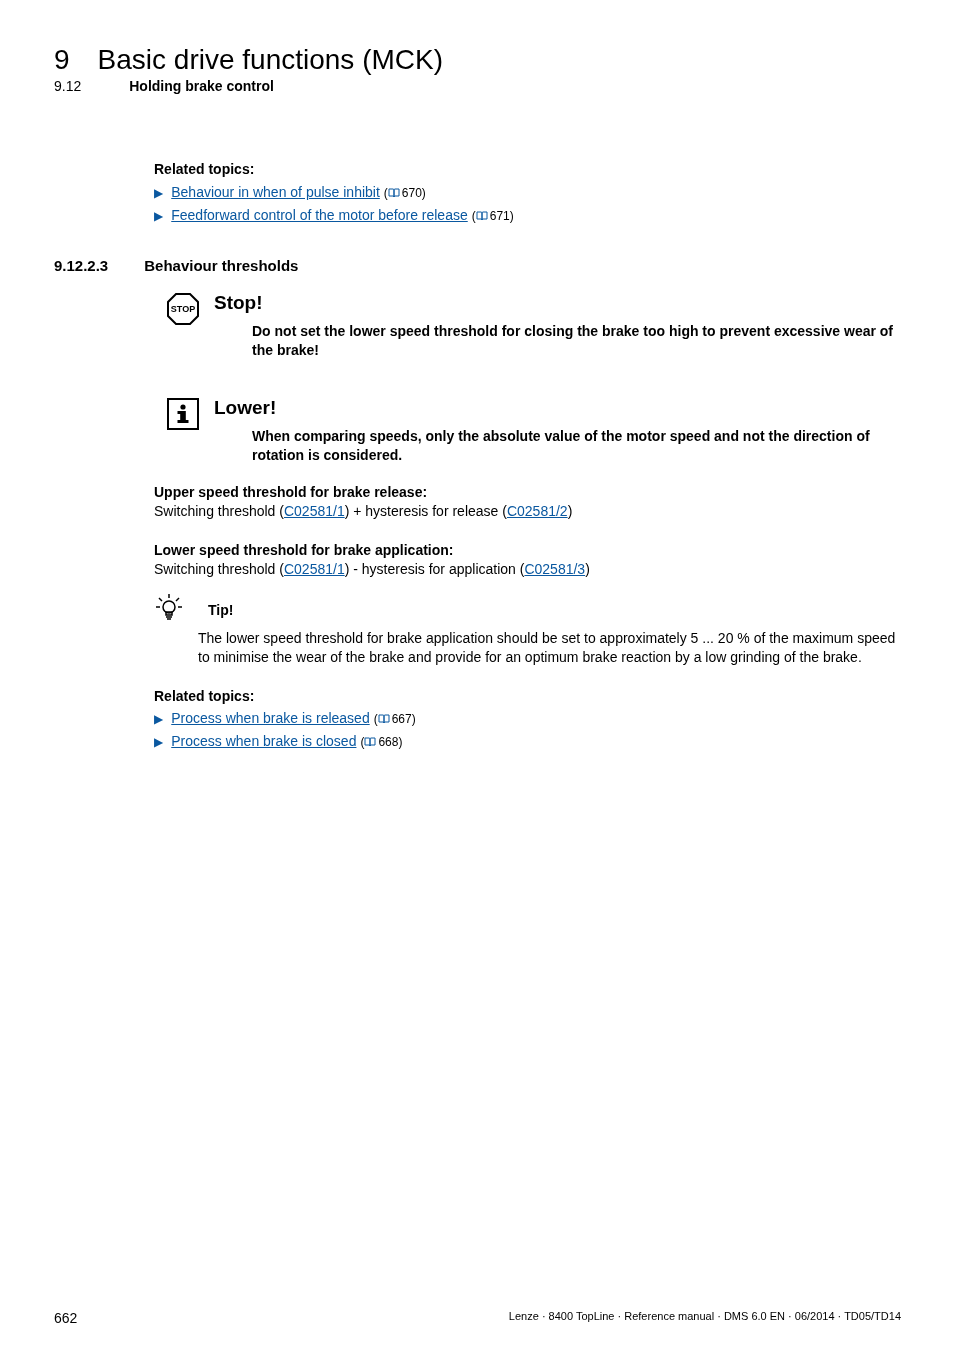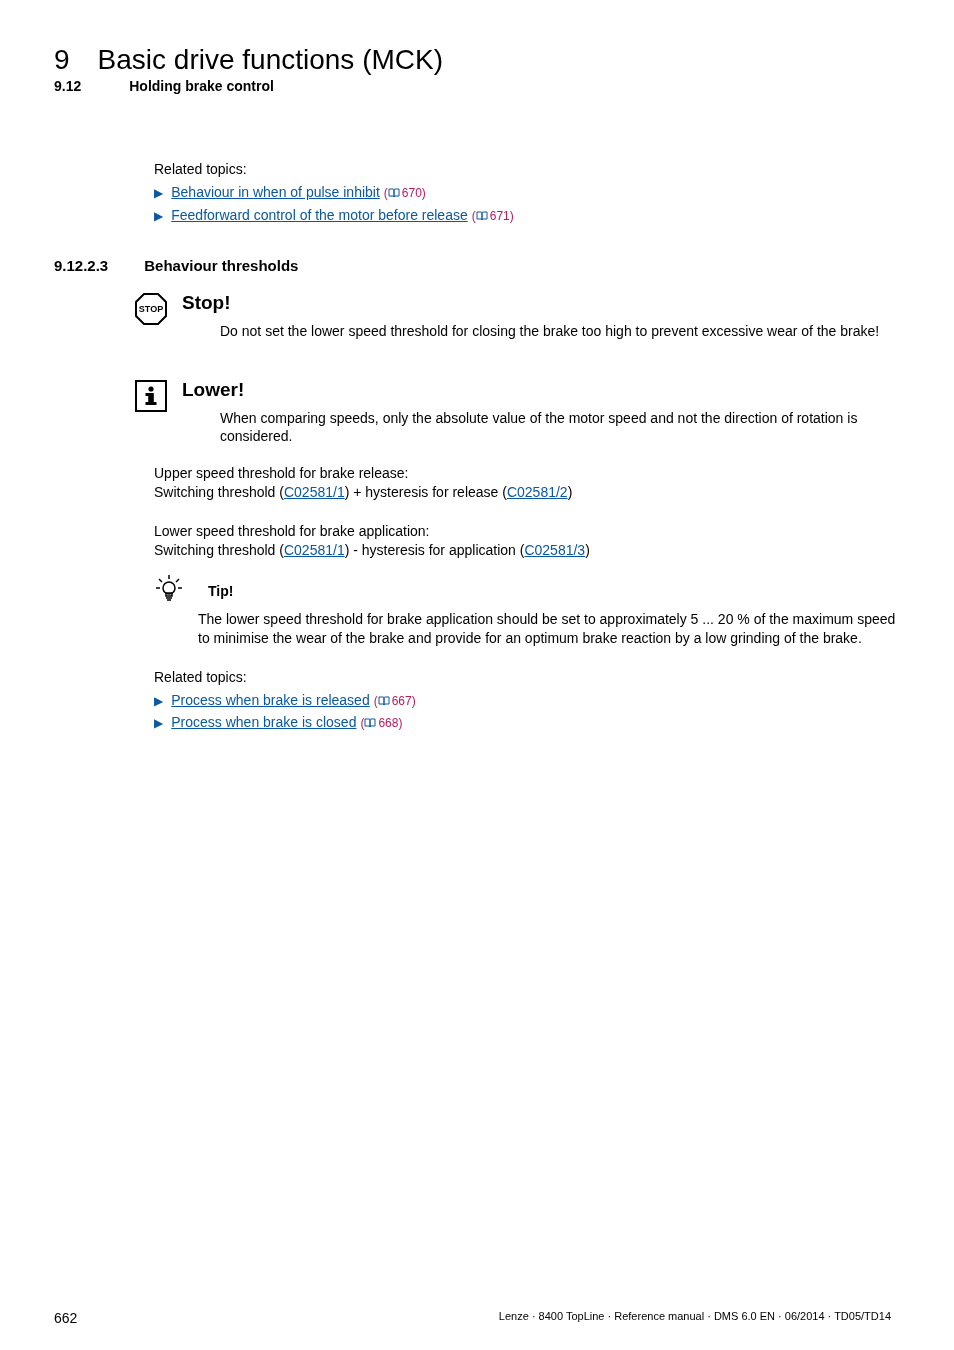--- a/index.html
+++ b/index.html
@@ -32,49 +32,49 @@
     margin-top: 16px;
   }
   .subheader-row {
     display: flex;
     align-items: baseline;
     gap: 24px;
     margin-top: 2px;
   }
   .sub-num {
     font-size: 14px;
-    font-weight: 700;
+    font-weight: 400;
   }
   .sub-title {
     font-size: 14px;
     font-weight: 700;
     margin-left: 24px;
   }
   .dash-rule {
     margin: 22px 0 28px 0;
     white-space: nowrap;
     overflow: hidden;
     font-family: monospace;
     font-size: 14px;
     letter-spacing: 4px;
     color: #000;
   }
   .content-indent {
     margin-left: 100px;
   }
   .bold {
-    font-weight: 400;
+    font-weight: 700;
   }
   .p14 { font-size: 14px; line-height: 1.35; }
   .link {
     color: #0a58a0;
     text-decoration: underline;
   }
   .xref {
-    color: #be185d;
+    color: #000000;
     font-size: 12px;
     text-decoration: none;
   }
   .tri {
     color: #0a58a0;
     font-size: 12px;
     margin-right: 4px;
   }
   .list-row {
     display: flex;
@@ -90,39 +90,40 @@
   }
   .sec-num {
     font-size: 15px;
     font-weight: 700;
   }
   .sec-title {
     font-size: 15px;
     font-weight: 700;
   }
   .callout {
-    margin-left: 80px;
+    margin-left: 112px;
     display: flex;
     gap: 14px;
     align-items: flex-start;
     margin-bottom: 18px;
     justify-content: flex-end;
   }
   .callout-body {
     flex: 1;
   }
   .callout-heading {
     font-size: 19px;
     font-weight: 700;
     margin-bottom: 8px;
   }
   .callout-text {
     font-size: 14px;
     line-height: 1.35;
     margin-left: 38px;
+    font-weight: bold;
   }
   .icon-box {
     width: 34px;
     height: 34px;
     flex-shrink: 0;
   }
   .tip-row {
     margin-left: 100px;
     display: flex;
     gap: 24px;
@@ -136,21 +137,21 @@
   }
   .tip-text {
     margin-left: 144px;
     font-size: 14px;
     line-height: 1.35;
   }
   .footer {
     position: absolute;
     bottom: 24px;
     left: 54px;
-    right: 63px;
+    right: 53px;
     display: flex;
     justify-content: space-between;
     font-size: 11px;
     color: #000;
   }
   .footer-page {
     font-size: 14px;
   }
   .spacer-md { height: 20px; }
   .book-icon {

